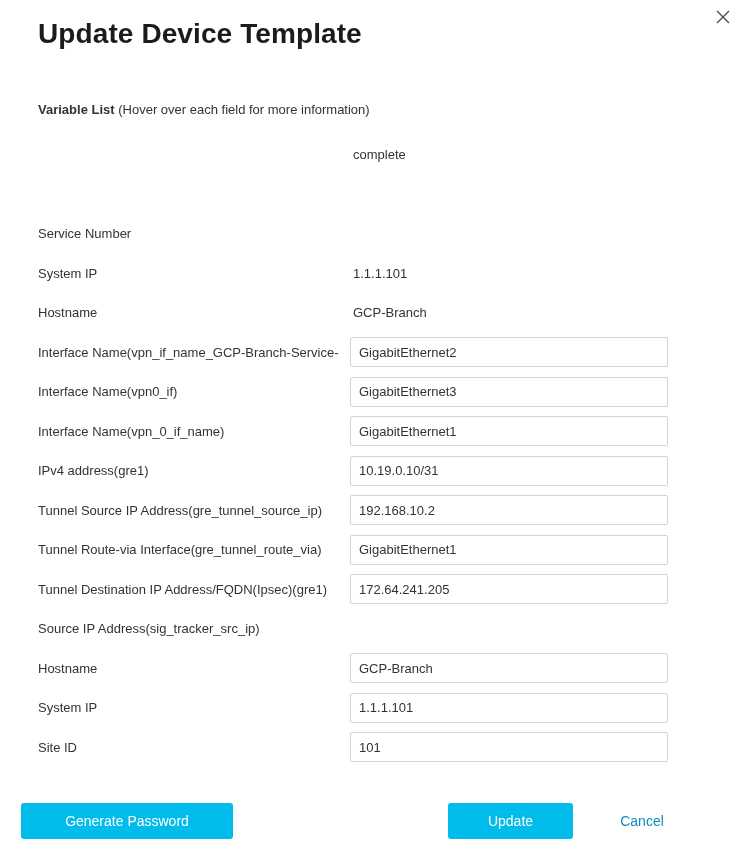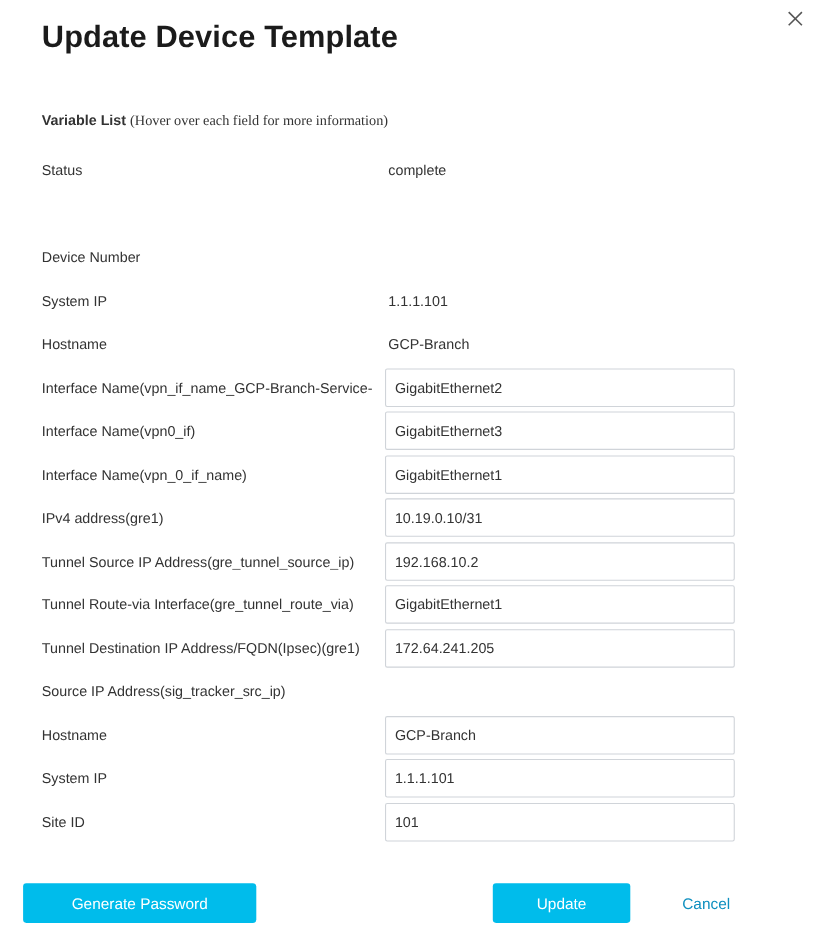--- a/index.html
+++ b/index.html
@@ -45,21 +45,21 @@
     letter-spacing: 0.1px;
   }
   .variable-list-header {
     position: absolute;
     top: 102px;
     left: 38px;
     font-size: 13px;
     color: #333333;
   }
   .variable-list-header .bold { font-weight: bold; }
-  .variable-list-header .hint { font-weight: normal; font-family: Liberation Serif, serif; }
+  .variable-list-header .hint { font-weight: normal; }
 
   .form {
     position: absolute;
     top: 135px;
     left: 0;
     width: 752px;
   }
   .row {
     position: relative;
     height: 39.5px;
@@ -78,21 +78,21 @@
   .row .static-value {
     position: absolute;
     left: 353px;
     font-size: 13px;
     color: #333333;
   }
   .row input.field {
     position: absolute;
     left: 350px;
     width: 318px;
-    height: 35px;
+    height: 30px;
     padding: 4px 8px;
     font-size: 13px;
     font-family: "Liberation Sans", sans-serif;
     color: #333333;
     border: 1px solid #d0d4d9;
     border-radius: 2px;
     background: #ffffff;
     outline: none;
   }
 
@@ -151,26 +151,25 @@
 
   <div class="title">Update Device Template</div>
 
   <div class="variable-list-header">
     <span class="bold">Variable List</span>
     <span class="hint">(Hover over each field for more information)</span>
   </div>
 
   <div class="form" id="variable-form">
       <div class="row">
-        <div class="label">Status</div>
         <div class="static-value">complete</div>
       </div>
       <div class="row"></div>
       <div class="row">
-        <div class="label">Device Number</div>
+        <div class="label">Service Number</div>
         <div class="static-value"></div>
       </div>
       <div class="row">
         <div class="label">System IP</div>
         <div class="static-value">1.1.1.101</div>
       </div>
       <div class="row">
         <div class="label">Hostname</div>
         <div class="static-value">GCP-Branch</div>
       </div>

